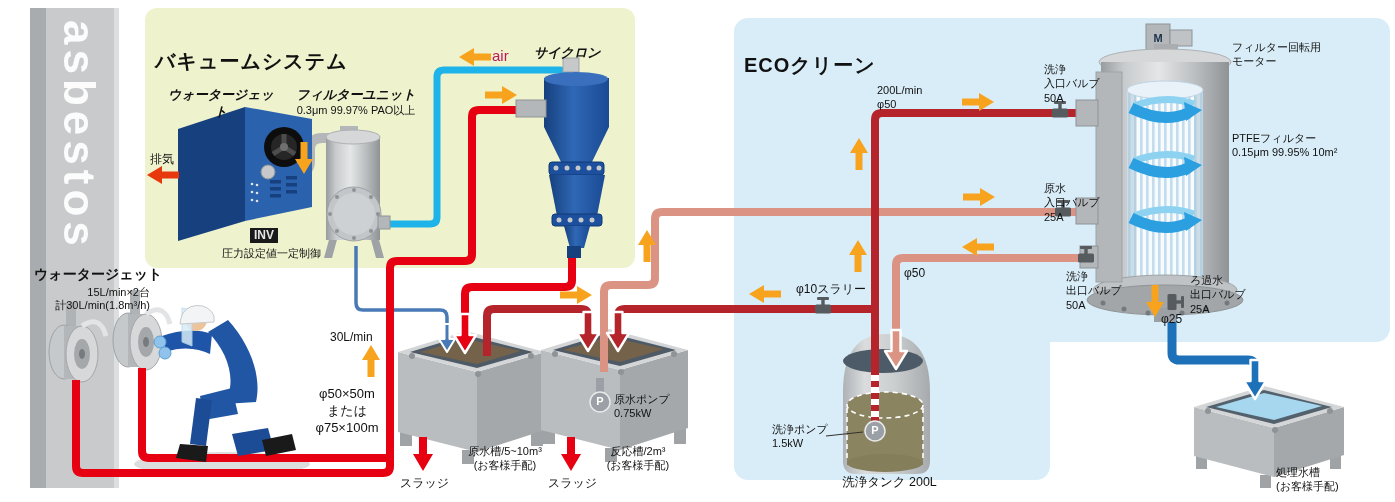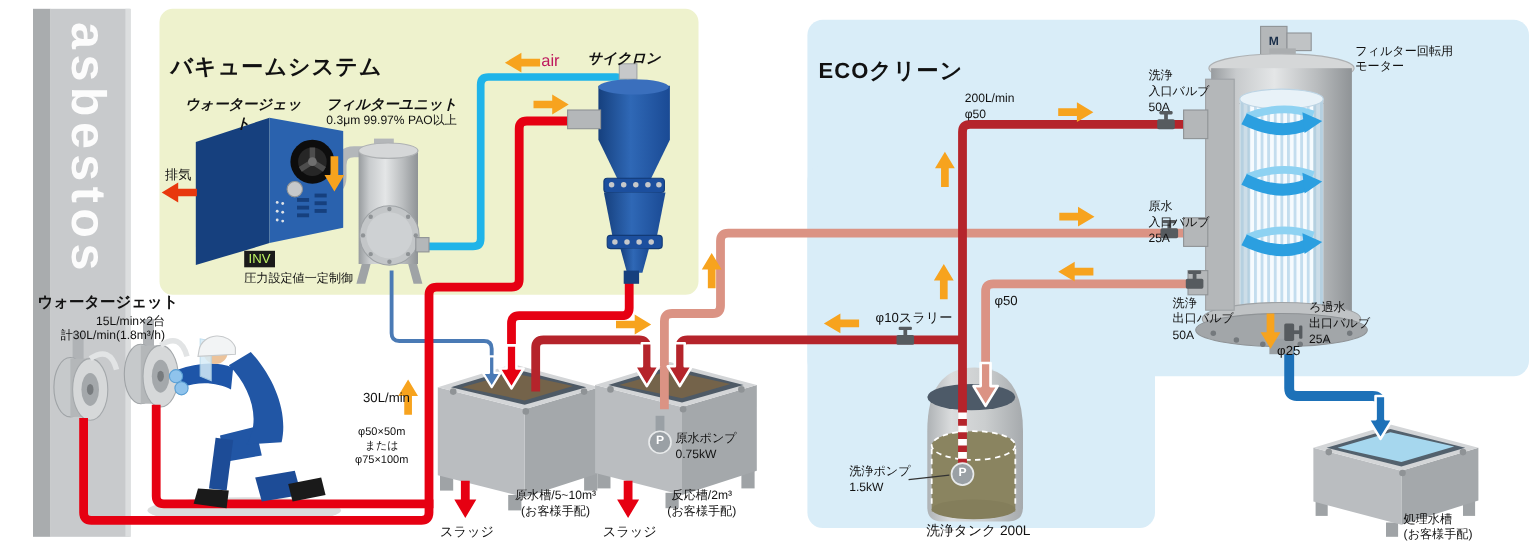--- a/index.html
+++ b/index.html
@@ -7,21 +7,21 @@
          font-family:"Liberation Sans","DejaVu Sans",sans-serif;color:#111;}
   svg.layer{position:absolute;left:0;top:0;display:block;}
   .lb{position:absolute;white-space:pre-line;font-size:11px;line-height:1.3;z-index:5;}
   .b{font-weight:700;}
   .c{text-align:center;}
   .r{text-align:right;}
   .t{font-size:20px;font-weight:700;letter-spacing:1px;margin-top:28px;}
   .eq{font-size:13px;font-weight:700;font-style:italic;}
   .wall-label{position:absolute;writing-mode:vertical-rl;font-size:44px;font-weight:700;
               color:#fcfcfc;letter-spacing:5px;z-index:5;}
-  .badge{background:#1a1a1a;color:#bef264;font-weight:400;font-size:12px;padding:0 4px;line-height:1.25;}
+  .badge{background:#1a1a1a;color:#e5e5e5;font-weight:700;font-size:12px;padding:0 4px;line-height:1.25;margin-left:28px;}
   .sym{position:absolute;width:16px;text-align:center;font-size:11px;font-weight:700;color:#fff;z-index:6;}
   .air{color:#be185d;font-size:15px;}
 </style>
 </head>
 <body>
 
 <div class="stage">
 
 <svg class="layer" width="1395" height="502" viewBox="0 0 1395 502">
   <defs>
@@ -353,32 +353,34 @@
 入口バルブ
 25A</div>
 <div class="lb" style="left:1066px;top:269px;">洗浄
 出口バルブ
 50A</div>
 <div class="lb" style="left:1190px;top:273px;">ろ過水
 出口バルブ
 25A</div>
 <div class="lb" style="left:1232px;top:40px;">フィルター回転用
 モーター</div>
+<div class="lb" style="left:1232px;top:131px;">PTFEフィルター
+0.15μm 99.95% 10m²</div>
 <div class="lb" style="left:1140px;top:312px;font-size:12px;margin-left:21px;">φ25</div>
 <div class="lb" style="left:904px;top:266px;font-size:12px;">φ50</div>
 <div class="lb" style="left:796px;top:282px;font-size:12px;">φ10スラリー</div>
 <div class="lb" style="left:772px;top:422px;">洗浄ポンプ
 1.5kW</div>
 <div class="lb c" style="left:832px;top:474px;width:115px;font-size:12.5px;">洗浄タンク 200L</div>
 
 <div class="lb b" style="left:34px;top:265px;font-size:14px;">ウォータージェット</div>
 <div class="lb r" style="left:35px;top:285px;width:115px;font-size:11px;">15L/min×2台</div>
 <div class="lb r" style="left:35px;top:298px;width:115px;font-size:11px;">計30L/min(1.8m³/h)</div>
-<div class="lb" style="left:330px;top:330px;font-size:12px;margin-top:24px;">30L/min</div>
-<div class="lb c" style="left:298px;top:386px;width:98px;font-size:10px;">φ50×50m
+<div class="lb" style="left:330px;top:330px;font-size:12px;">30L/min</div>
+<div class="lb c" style="left:298px;top:386px;width:98px;font-size:13px;">φ50×50m
 または
 φ75×100m</div>
 
 <div class="lb c" style="left:455px;top:444px;width:100px;">原水槽/5~10m³
 (お客様手配)</div>
 <div class="lb" style="left:400px;top:476px;font-size:12px;">スラッジ</div>
 <div class="lb" style="left:548px;top:476px;font-size:12px;">スラッジ</div>
 <div class="lb" style="left:614px;top:392px;">原水ポンプ
 0.75kW</div>
 <div class="lb c" style="left:588px;top:444px;width:100px;">反応槽/2m³

